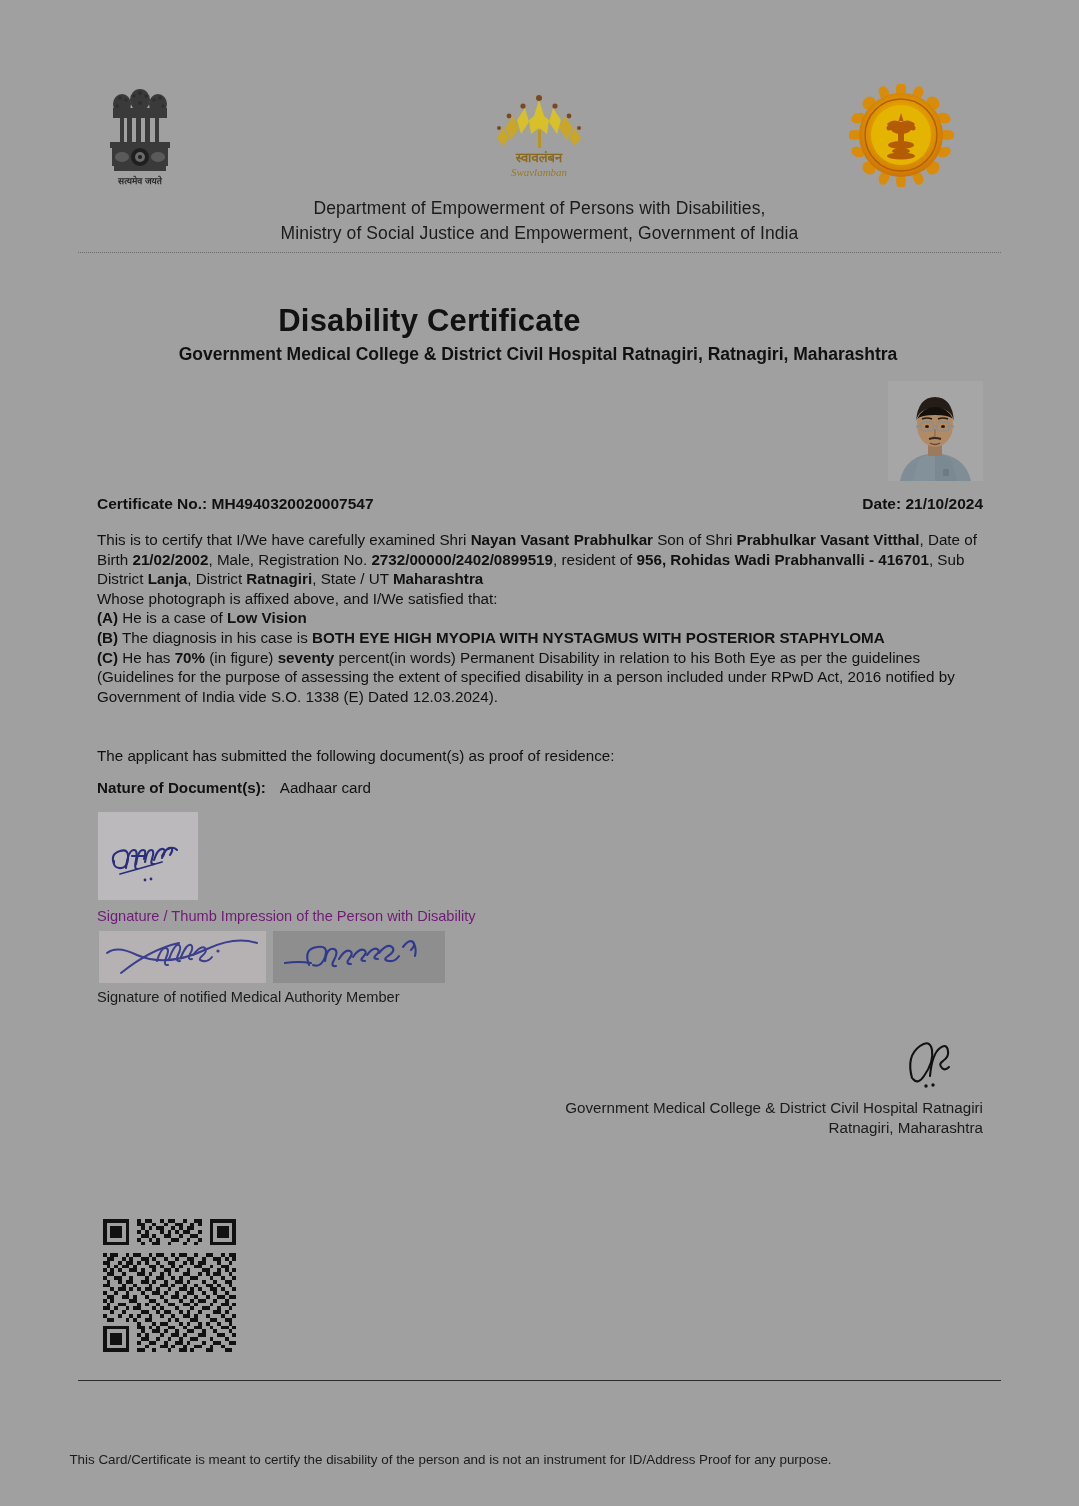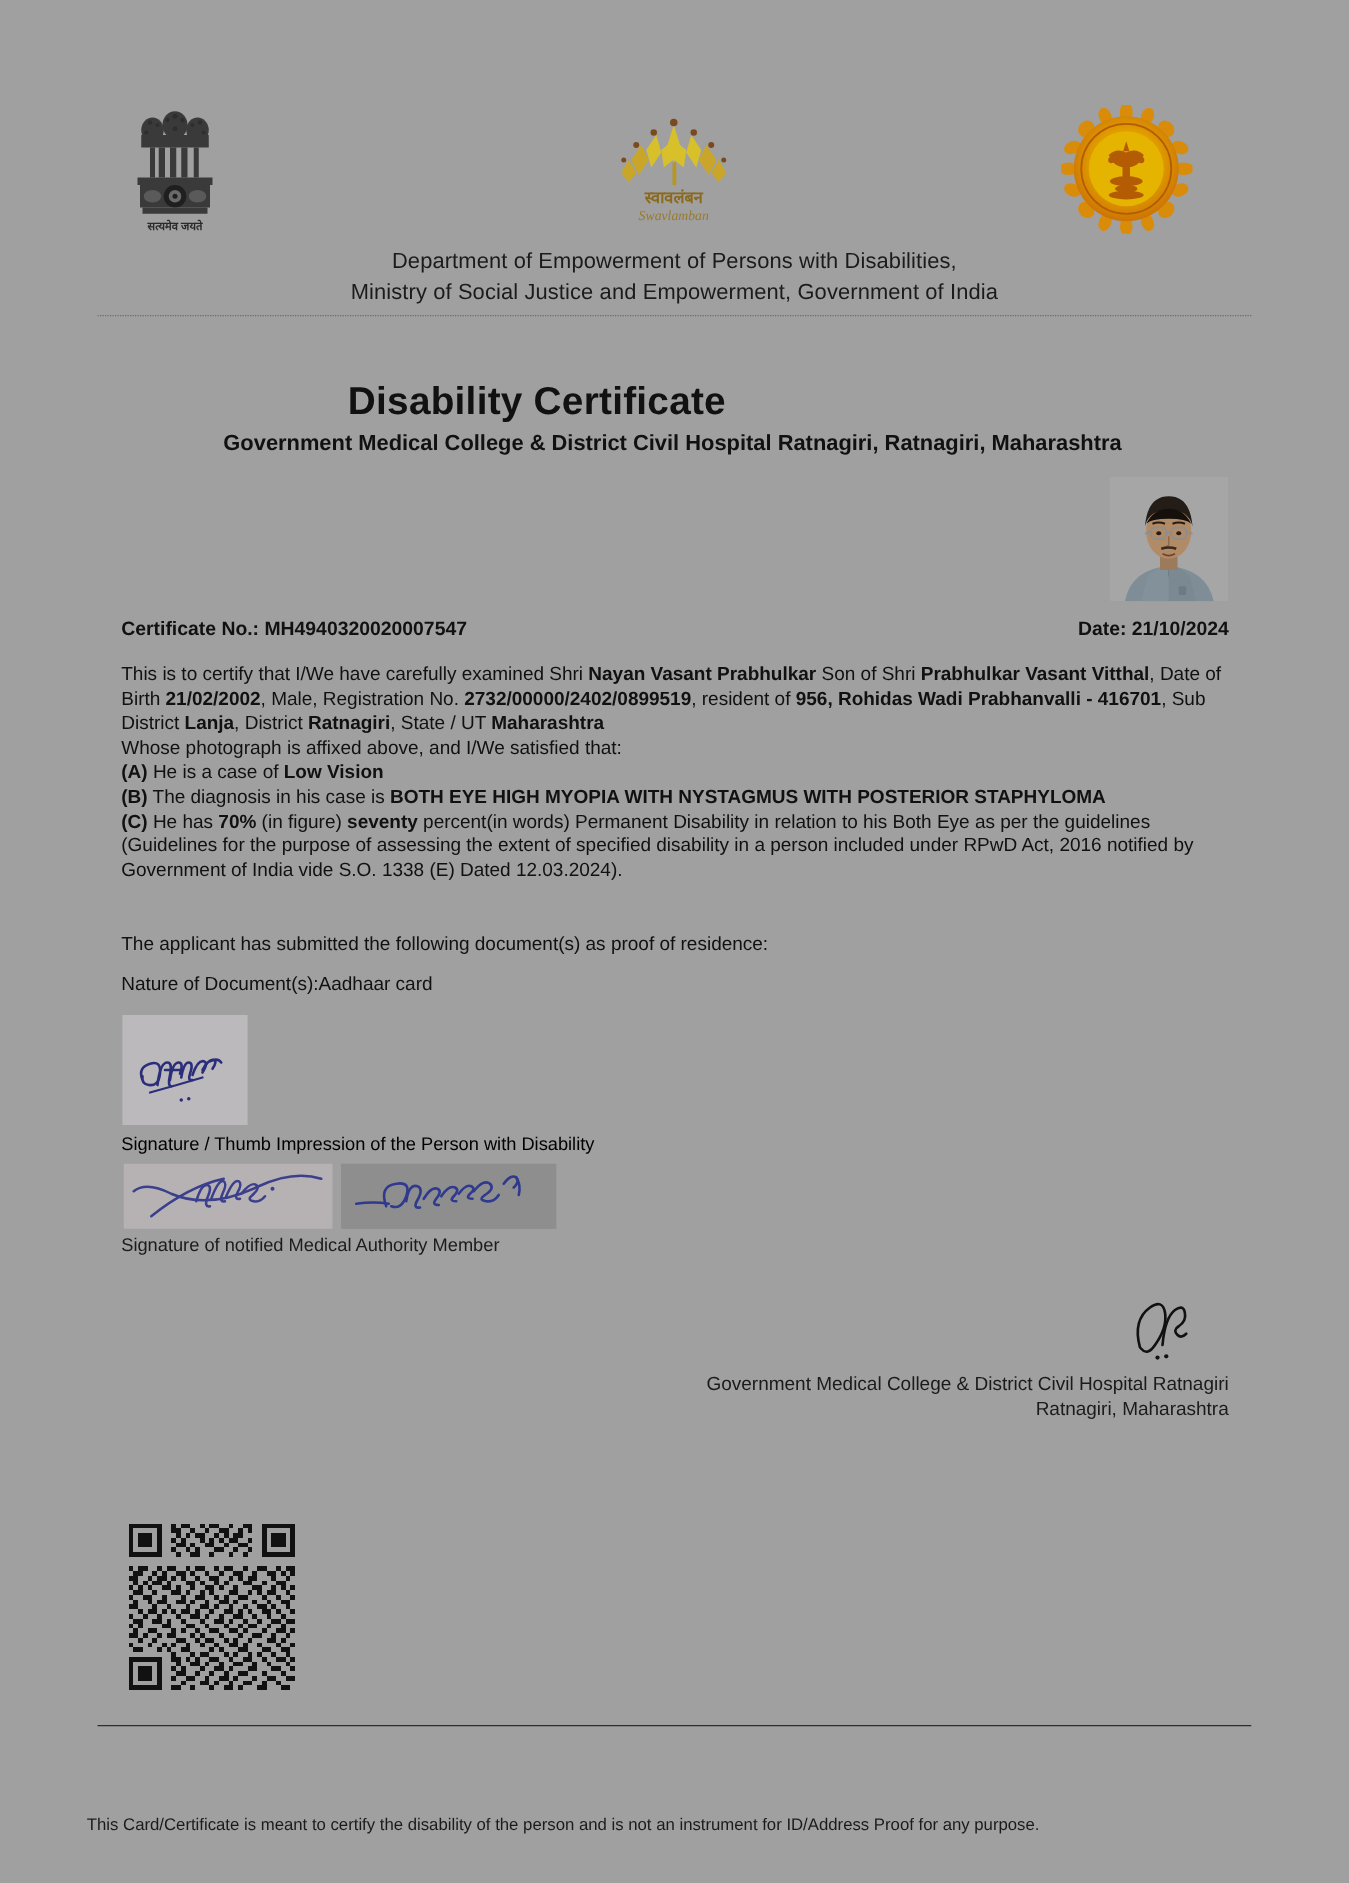--- a/index.html
+++ b/index.html
@@ -133,39 +133,39 @@
     width: 886px;
     font-size: 15.2px;
   }
   .proof-nature {
     position: absolute;
     top: 779px;
     left: 97px;
     width: 886px;
     font-size: 15.2px;
   }
-  .proof-nature .lbl { font-weight: normal; }
-  .proof-nature .val { }
+  .proof-nature .lbl { font-weight: bold; }
+  .proof-nature .val { margin-left: 14px; }
 
   
   .sig-person {
     position: absolute;
     left: 98px;
     top: 812px;
     width: 100px;
     height: 88px;
     background: #b9b9bd;
     overflow: hidden;
   }
   .sig-person-caption {
     position: absolute;
     left: 97px;
     top: 908px;
     font-size: 14.6px;
-    color: #000000;
+    color: #701a75;
   }
 
   .sig-auth-1 {
     position: absolute;
     left: 99px;
     top: 931px;
     width: 167px;
     height: 52px;
     background: #b2aeb0;
     overflow: hidden;

